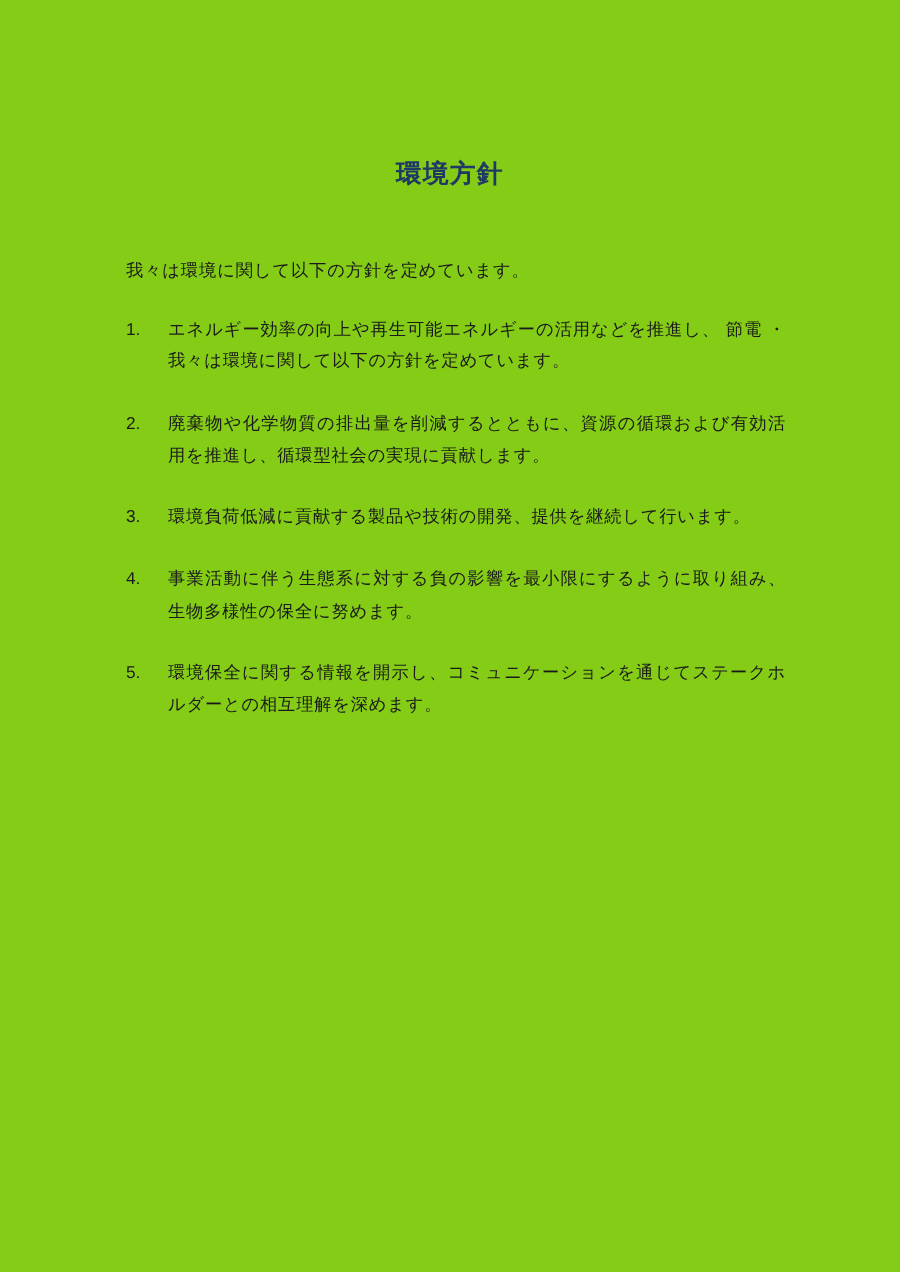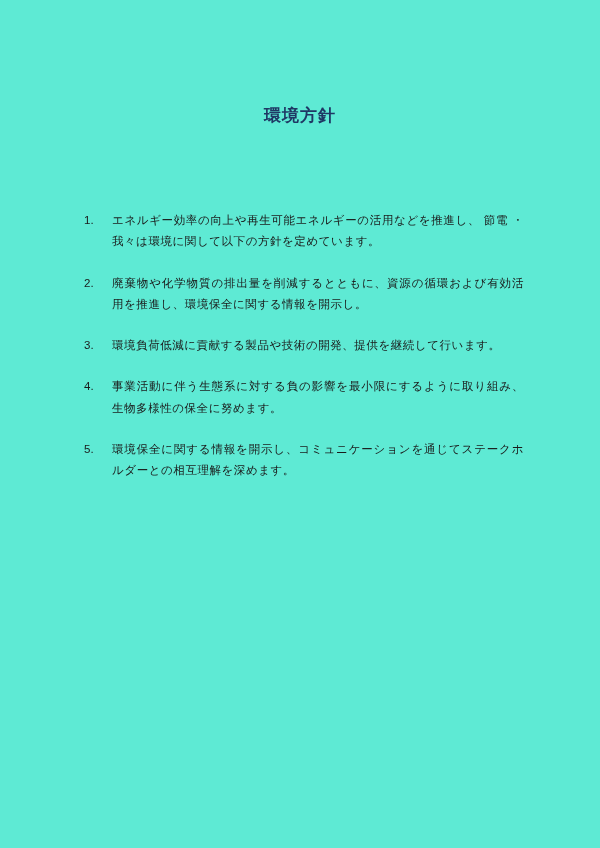--- a/index.html
+++ b/index.html
@@ -10,21 +10,21 @@
   body {
     width: 600px;
     height: 848px;
     overflow: hidden;
     font-family: "Liberation Sans", sans-serif;
   }
   .page {
     position: relative;
     width: 600px;
     height: 848px;
-    background: #5eead4;
+    background: #84cc16;
     box-sizing: border-box;
   }
   .doc-title {
     position: absolute;
     top: 104px;
     left: 0;
     width: 600px;
     text-align: center;
     font-size: 17px;
     font-weight: bold;
@@ -69,31 +69,32 @@
     text-align: justify;
   }
 </style>
 </head>
 <body>
 
 <div class="page">
 
   <div class="doc-title">環境方針</div>
 
+  <div class="intro">我々は環境に関して以下の方針を定めています。</div>
 
   <div class="policy-list">
 
     <div class="policy-item">
       <div class="policy-num">1.</div>
       <div class="policy-text">エネルギー効率の向上や再生可能エネルギーの活用などを推進し、 節電 ・我々は環境に関して以下の方針を定めています。</div>
     </div>
 
     <div class="policy-item">
       <div class="policy-num">2.</div>
-      <div class="policy-text">廃棄物や化学物質の排出量を削減するとともに、資源の循環および有効活用を推進し、環境保全に関する情報を開示し。</div>
+      <div class="policy-text">廃棄物や化学物質の排出量を削減するとともに、資源の循環および有効活用を推進し、循環型社会の実現に貢献します。</div>
     </div>
 
     <div class="policy-item">
       <div class="policy-num">3.</div>
       <div class="policy-text">環境負荷低減に貢献する製品や技術の開発、提供を継続して行います。</div>
     </div>
 
     <div class="policy-item">
       <div class="policy-num">4.</div>
       <div class="policy-text">事業活動に伴う生態系に対する負の影響を最小限にするように取り組み、生物多様性の保全に努めます。</div>

